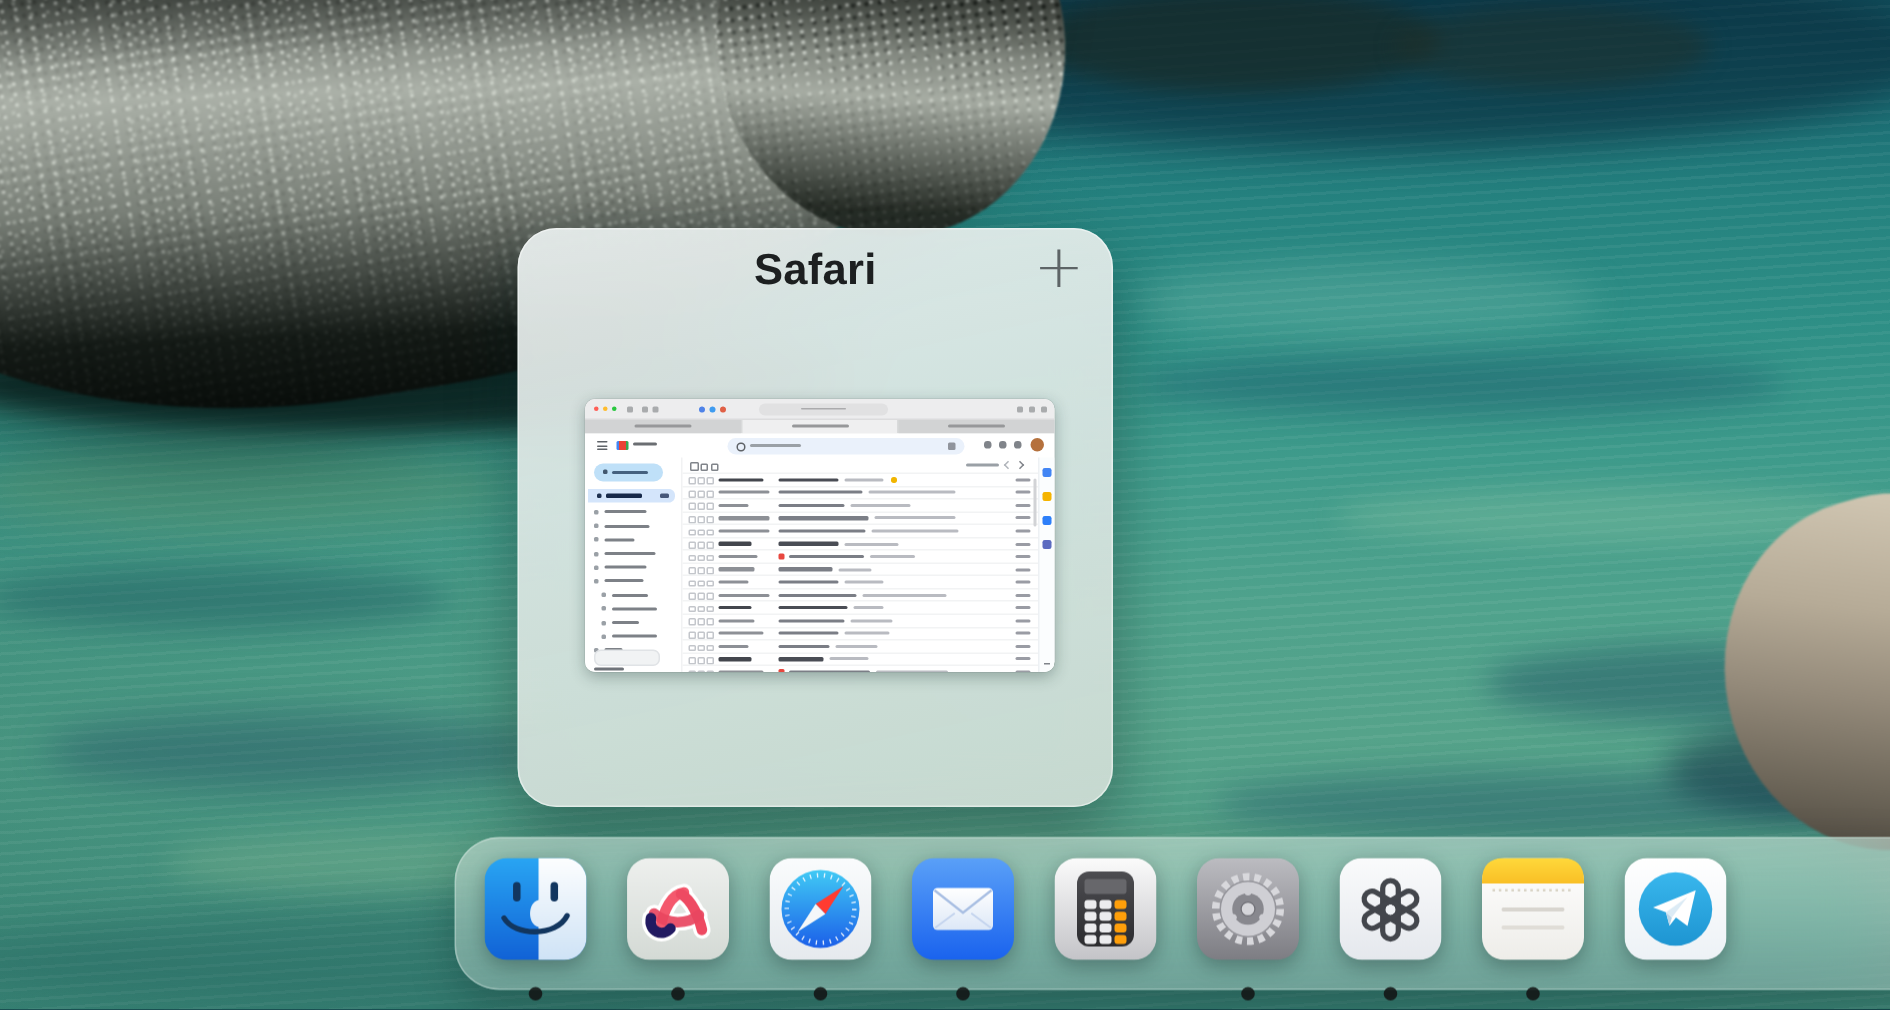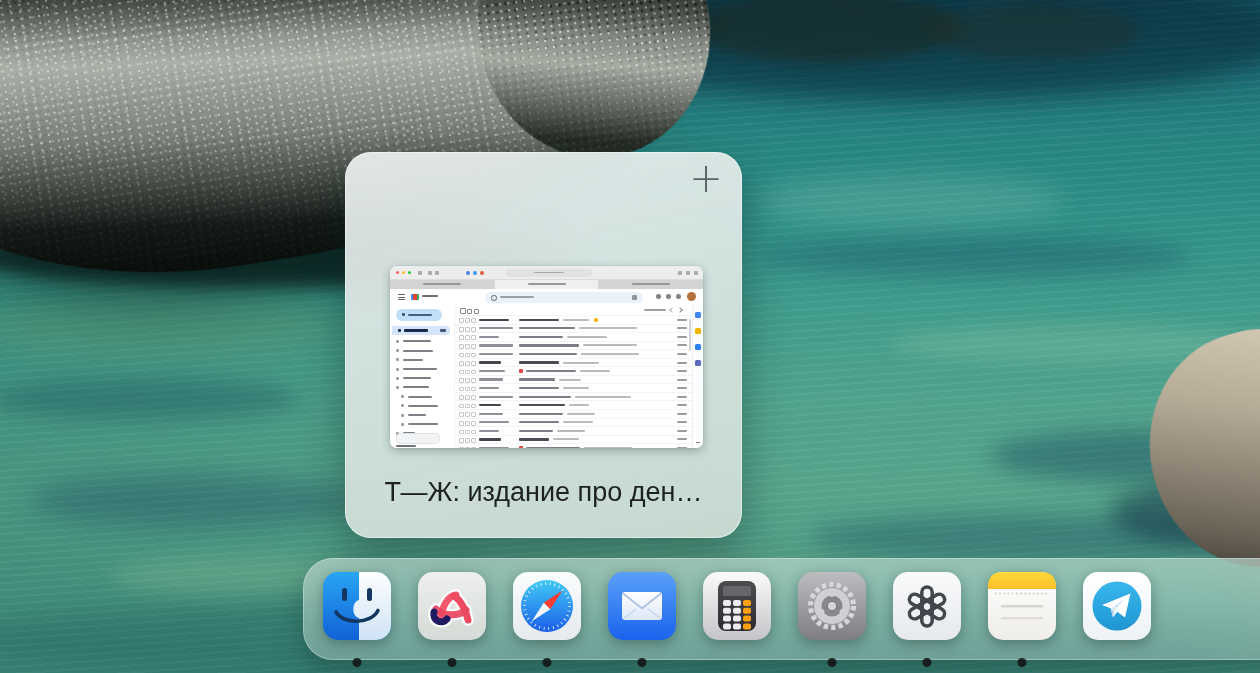--- a/index.html
+++ b/index.html
@@ -118,20 +118,21 @@
         <div class="blob" style="left: 810px; top: 515px; width: 430px; height: 42px; background: rgba(18, 64, 92, 0.33); filter: blur(10px);"></div>
         <div class="blob" style="left: -30px; top: 225px; width: 600px; height: 62px; background: rgba(4, 14, 13, 0.68); filter: blur(8px);"></div>
         <div class="blob" style="left: 1110px; top: 478px; width: 260px; height: 70px; background: rgba(10, 38, 62, 0.5); filter: blur(11px);"></div>
       </div>
     <div class="rock rock-a"></div>
     <div class="rock rock-b"></div>
     <div class="rock rock-c"></div>
   </div>
 
   <section class="expose-panel">
+    <h1 class="panel-title">Safari</h1>
     <button class="panel-plus">
       <span>+</span>
     </button>
     <div class="window-thumb" id="thumb">
         <div class="t-toolbar">
           <div class="tl" style="left: 6px; background: rgb(255, 95, 87);"></div>
           <div class="tl" style="left: 12px; background: rgb(254, 188, 46);"></div>
           <div class="tl" style="left: 18px; background: rgb(41, 199, 63);"></div>
           <div class="t-ico" style="left: 28px; top: 4.5px; width: 4px; height: 4.5px;"></div>
           <div class="t-ico" style="left: 38px; top: 5px; width: 4px; height: 3.5px;"></div>
@@ -391,21 +392,20 @@
           </div>
           <div class="t-strip">
             <div style="position: absolute; left: 2px; top: 7px; width: 5.5px; height: 5.5px; background: rgb(66, 133, 244); border-radius: 1.5px;"></div>
             <div style="position: absolute; left: 2px; top: 23px; width: 5.5px; height: 5.5px; background: rgb(245, 180, 0); border-radius: 1.5px;"></div>
             <div style="position: absolute; left: 2px; top: 39px; width: 5.5px; height: 5.5px; background: rgb(45, 127, 249); border-radius: 1.5px;"></div>
             <div style="position: absolute; left: 2px; top: 55px; width: 5.5px; height: 5.5px; background: rgb(92, 107, 192); border-radius: 1.5px;"></div>
             <div style="position: absolute; left: 3px; bottom: 6px; width: 4px; height: 1.4px; background: rgb(128, 132, 138);"></div>
           </div>
         </div>
       </div>
-    <div class="thumb-caption">Т—Ж: издание про ден…</div>
   </section>
 
   <nav class="dock" id="dock">
       <div class="dock-item">
         <svg viewBox="0 0 68 68">
           <defs>
    <linearGradient id="fb" x1="0" y1="0" x2="0" y2="1">
               <stop offset="0" stop-color="#29a5f3"></stop>
               <stop offset="1" stop-color="#1162d6"></stop>
             </linearGradient>

